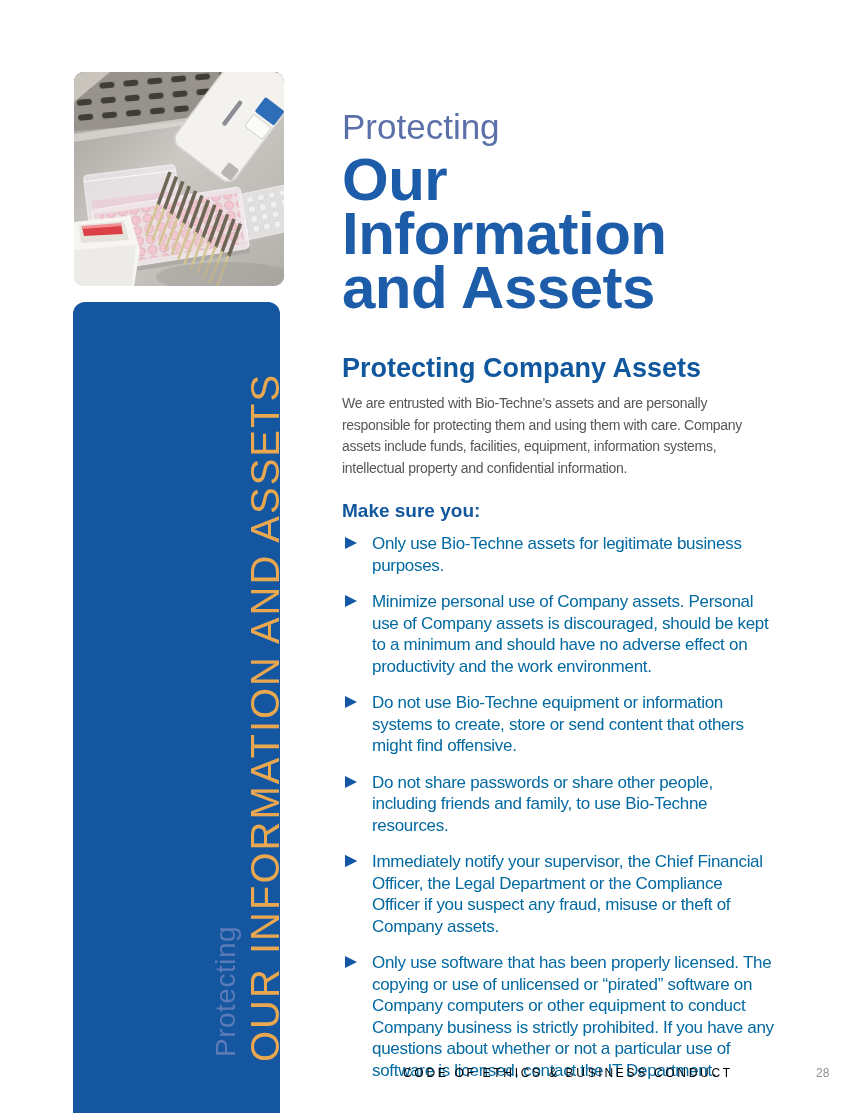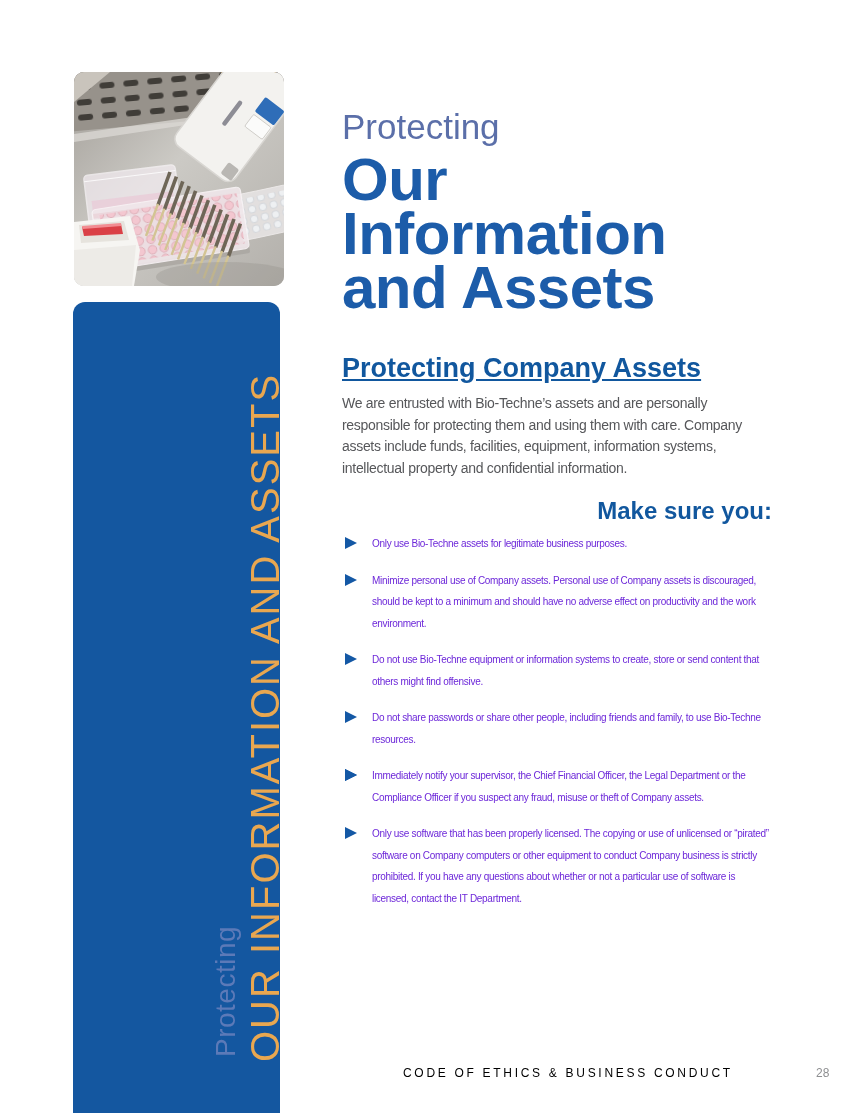--- a/index.html
+++ b/index.html
@@ -20,28 +20,28 @@
   .sidebar-eyebrow{left:167px;bottom:56px;font-size:28px;line-height:28px;
                    color:#5C7AB8;letter-spacing:0.5px;}
 
   
   .main{position:absolute;left:342px;top:0;width:430px;}
   .header-eyebrow{margin:106px 0 0 0;font-size:35px;line-height:42px;
                   color:#5B6FA9;font-weight:400;}
   .page-title{margin:5px 0 0 0;font-size:60px;line-height:54px;
               font-weight:bold;color:#1C5CA9;letter-spacing:-0.5px;}
   .section-heading{margin:38px 0 0 0;font-size:27px;line-height:31px;
-                   font-weight:bold;color:#11579E;text-decoration:underline;}
+                   font-weight:bold;color:#11579E;}
   .intro{margin:9px 0 0 0;font-size:14px;line-height:21.5px;color:#56575A;
          letter-spacing:-0.3px;width:424px;}
-  .list-heading{margin:20px 0 0 0;font-size:24px;line-height:24px;
-                font-weight:bold;color:#11579E;text-align:right;}
+  .list-heading{margin:20px 0 0 0;font-size:19px;line-height:24px;
+                font-weight:bold;color:#11579E;}
   ul.assets{list-style:none;margin:10px 0 0 0;padding:0;width:432px;}
   ul.assets li{position:relative;padding-left:30px;margin:0 0 15px 0;
-               font-size:10px;line-height:21.5px;color:#6d28d9;
+               font-size:17px;line-height:21.5px;color:#0369a1;
                letter-spacing:-0.3px;}
   .tri{position:absolute;left:3px;top:4px;width:0;height:0;
        border-left:12px solid #1458A5;
        border-top:6.5px solid transparent;border-bottom:6.5px solid transparent;}
 
   
   .footer-title{position:absolute;left:403px;top:1066px;font-size:12px;
                 letter-spacing:2.7px;color:#000000;}
   .page-number{position:absolute;left:816px;top:1066px;font-size:12px;
                color:#8E8F91;}

